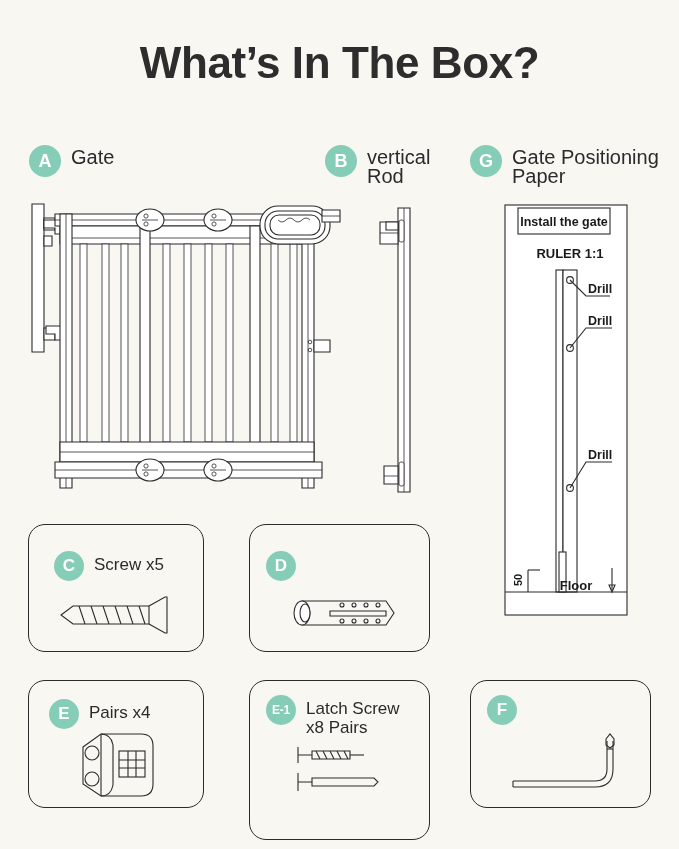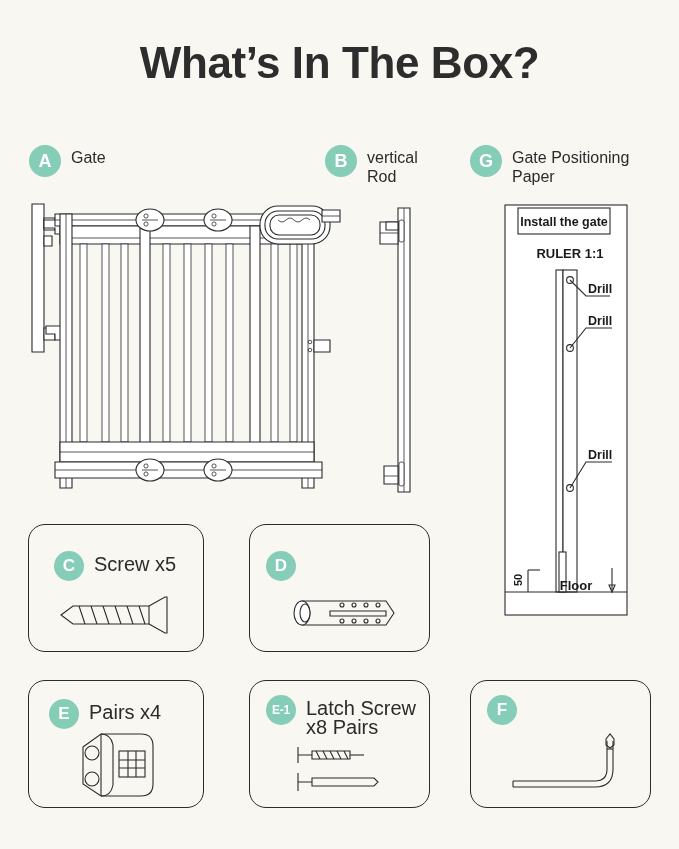--- a/index.html
+++ b/index.html
@@ -64,21 +64,21 @@
 
   
   .legend {
     position: absolute;
     display: flex;
     align-items: flex-start;
     gap: 10px;
   }
   .legend .badge { margin-top: 1px; }
   .legend-text {
-    font-size: 16px;
+    font-size: 20px;
     line-height: 19px;
     color: #2b2b2b;
     white-space: pre-line;
     padding-top: 4px;
   }
   #legend-a { left: 29px;  top: 144px; }
   #legend-b { left: 325px; top: 144px; }
   #legend-g { left: 470px; top: 144px; }
 
   
@@ -97,34 +97,34 @@
     background: #f8f7f2;
     box-sizing: border-box;
   }
   .card-head {
     display: flex;
     align-items: flex-start;
     gap: 10px;
     position: absolute;
   }
   .card-label {
-    font-size: 20px;
+    font-size: 17px;
     line-height: 19px;
     white-space: pre-line;
     padding-top: 4px;
     color: #2b2b2b;
   }
   .card-art {
     position: absolute;
   }
 
   #card-c { left: 28px;  top: 524px; width: 176px; height: 128px; }
   #card-d { left: 249px; top: 524px; width: 181px; height: 128px; }
   #card-e { left: 28px;  top: 680px; width: 176px; height: 128px; }
-  #card-e1{ left: 249px; top: 680px; width: 181px; height: 128px; }
+  #card-e1{ left: 249px; top: 680px; width: 181px; height: 160px; }
   #card-f { left: 470px; top: 680px; width: 181px; height: 128px; }
 
   #head-c  { left: 25px; top: 26px; }
   #head-d  { left: 16px; top: 26px; }
   #head-e  { left: 20px; top: 18px; }
   #head-e1 { left: 16px; top: 14px; }
   #head-f  { left: 16px; top: 14px; }
 
   #art-c  { left: 28px; top: 68px; }
   #art-d  { left: 40px; top: 66px; }

